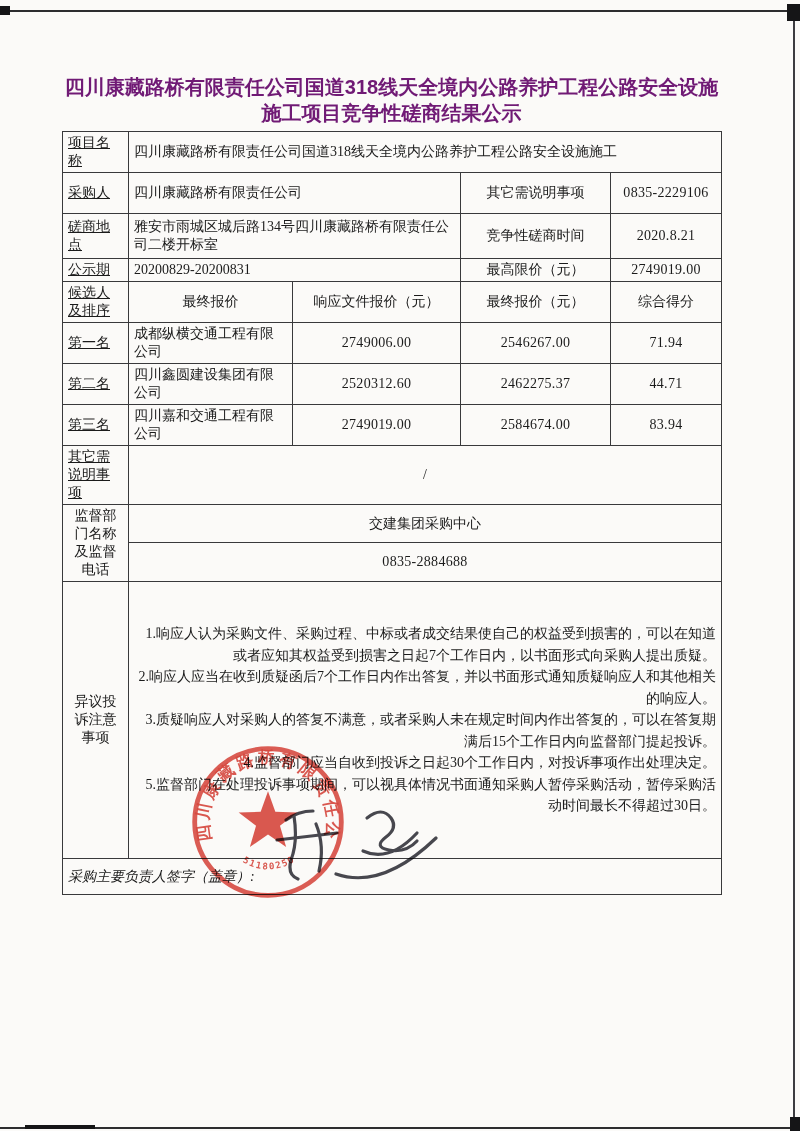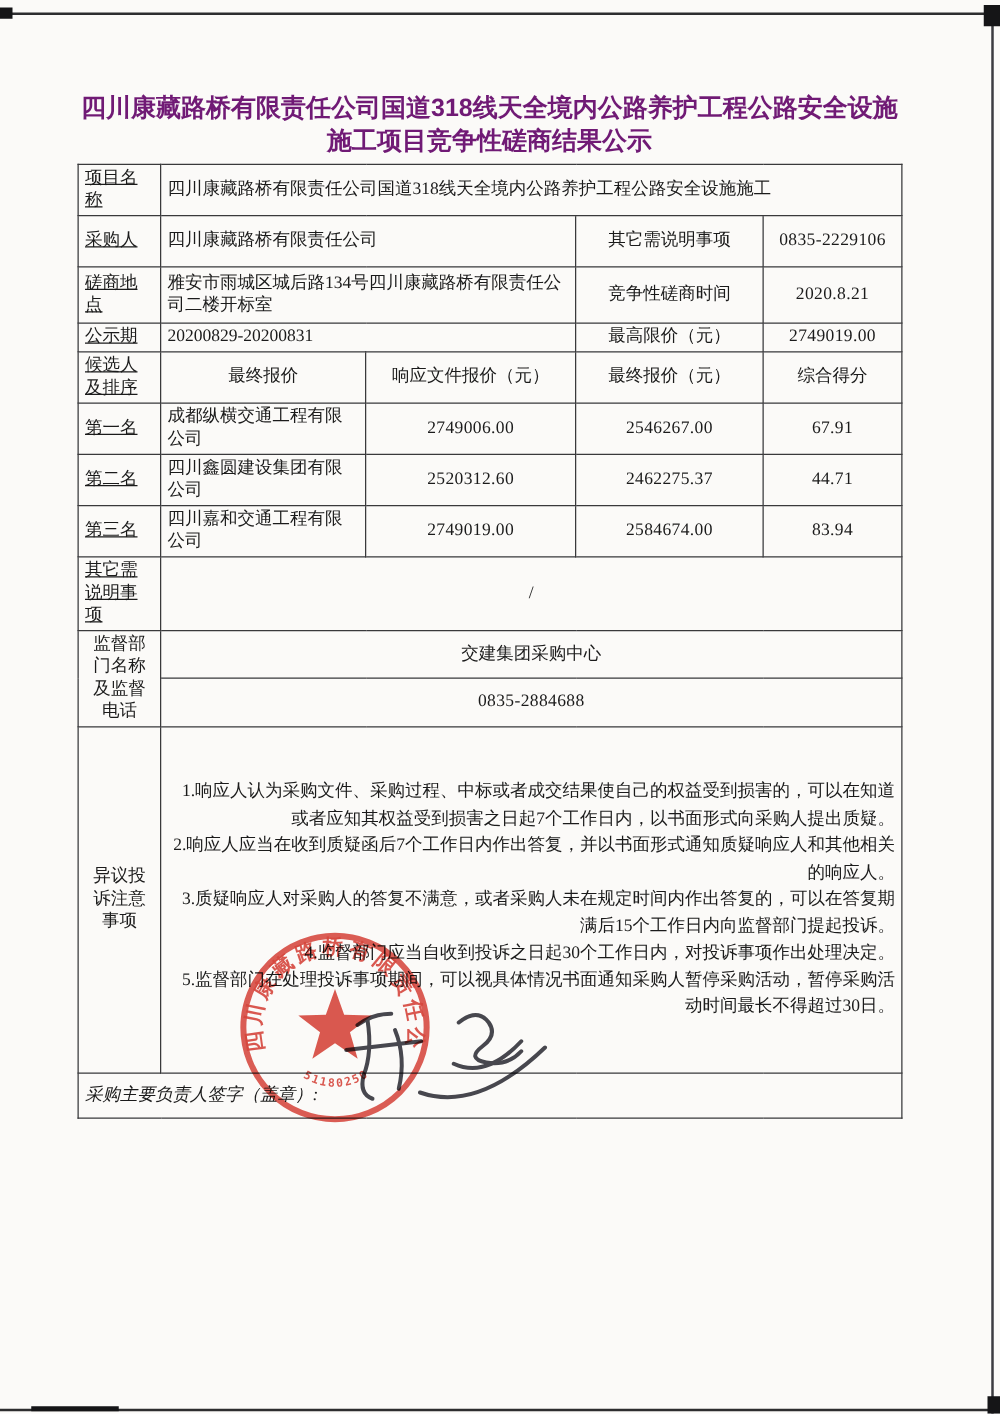--- a/index.html
+++ b/index.html
@@ -98,21 +98,21 @@
       <td class="ctr">最终报价</td>
       <td class="ctr">响应文件报价（元）</td>
       <td class="ctr">最终报价（元）</td>
       <td class="ctr">综合得分</td>
     </tr>
     <tr style="height:38px">
       <td class="lbl">第一名</td>
       <td>成都纵横交通工程有限公司</td>
       <td class="num">2749006.00</td>
       <td class="num">2546267.00</td>
-      <td class="num">67.91</td>
+      <td class="num">71.94</td>
     </tr>
     <tr style="height:39px">
       <td class="lbl">第二名</td>
       <td>四川鑫圆建设集团有限公司</td>
       <td class="num">2520312.60</td>
       <td class="num">2462275.37</td>
       <td class="num">44.71</td>
     </tr>
     <tr style="height:37px">
       <td class="lbl">第三名</td>

